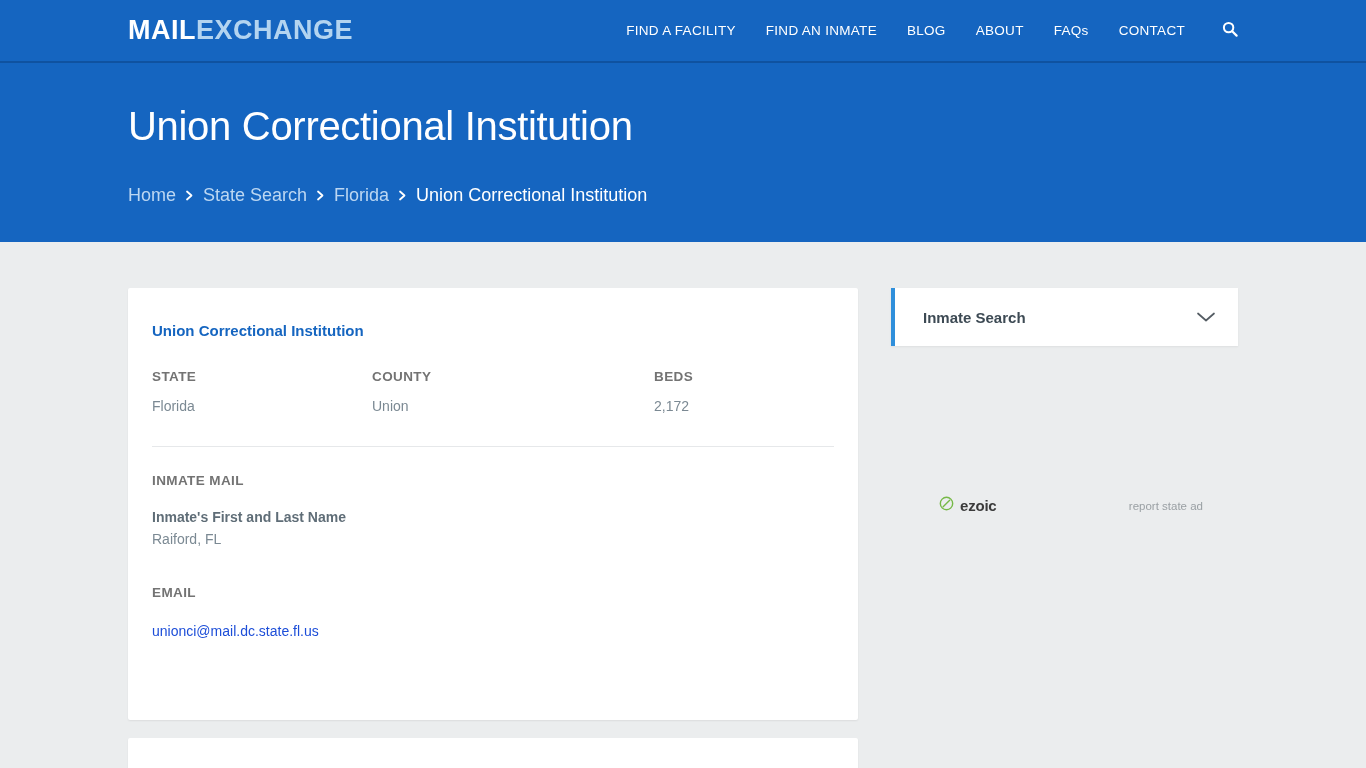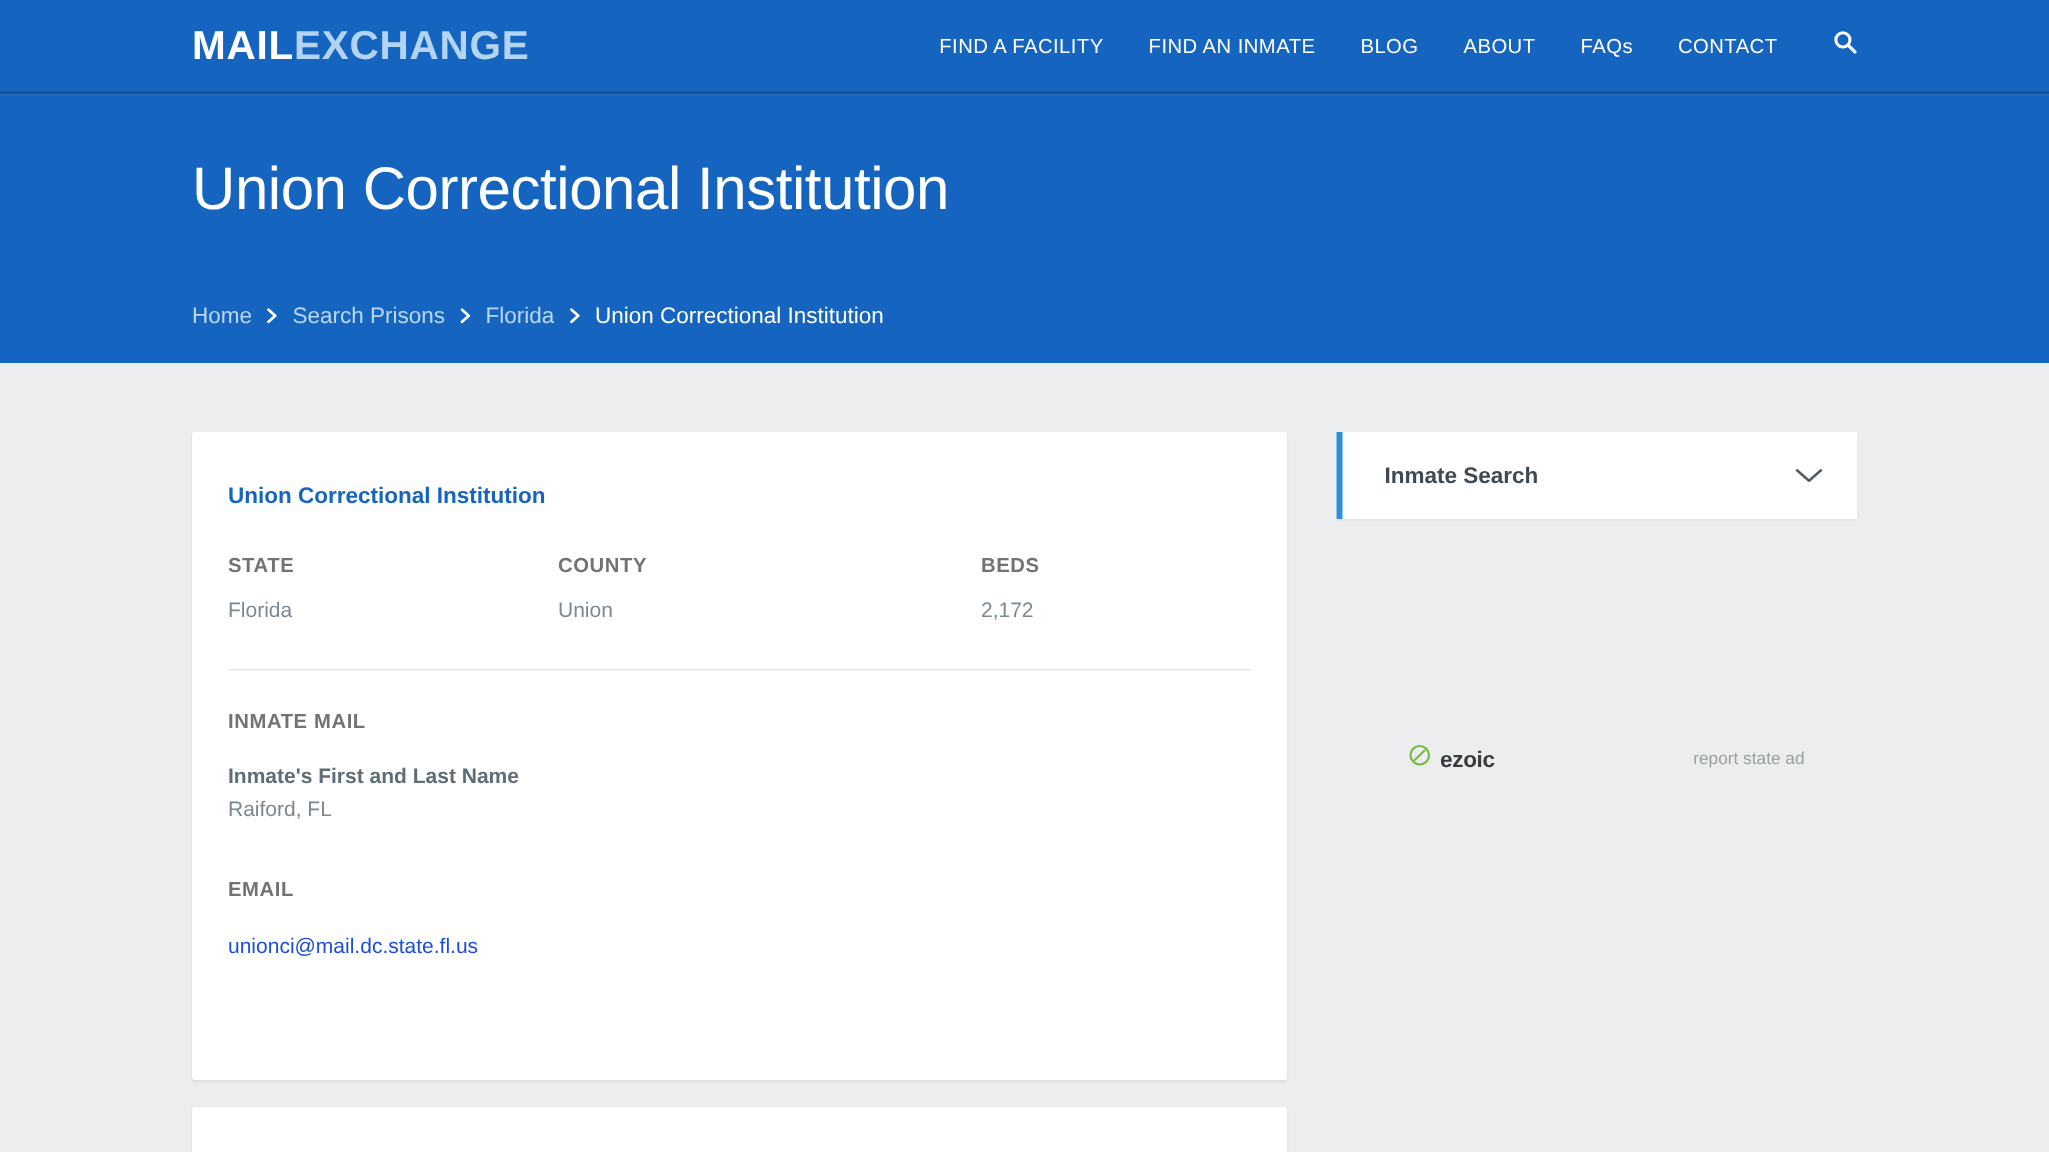--- a/index.html
+++ b/index.html
@@ -66,24 +66,24 @@
   }
   .hero-title {
     color: #ffffff;
     font-size: 40px;
     font-weight: normal;
     line-height: 1;
     padding-top: 43px;
     letter-spacing: -0.3px;
   }
   .breadcrumb {
-    margin-top: 56px;
-    display: flex;
-    align-items: center;
-    font-size: 15px;
+    margin-top: 39px;
+    display: flex;
+    align-items: center;
+    font-size: 18px;
     gap: 0;
   }
   .crumb {
     color: #bcd7f2;
     text-decoration: none;
     cursor: pointer;
   }
   .crumb-current {
     color: #ffffff;
   }
@@ -262,21 +262,21 @@
 <div class="hero">
   <h1 class="hero-title">Union Correctional Institution</h1>
 
   <div class="breadcrumb">
     <a class="crumb">Home</a>
     <span class="crumb-sep">
       <svg width="9" height="11" viewBox="0 0 9 11" fill="none">
           <path d="M2 1.5L6.5 5.5L2 9.5" stroke="#ffffff" stroke-width="1.8" stroke-linecap="round" stroke-linejoin="round"></path>
         </svg>
     </span>
-    <a class="crumb">Search Prisons</a>
+    <a class="crumb">State Search</a>
     <span class="crumb-sep">
       <svg width="9" height="11" viewBox="0 0 9 11" fill="none">
           <path d="M2 1.5L6.5 5.5L2 9.5" stroke="#ffffff" stroke-width="1.8" stroke-linecap="round" stroke-linejoin="round"></path>
         </svg>
     </span>
     <a class="crumb">Florida</a>
     <span class="crumb-sep">
       <svg width="9" height="11" viewBox="0 0 9 11" fill="none">
           <path d="M2 1.5L6.5 5.5L2 9.5" stroke="#ffffff" stroke-width="1.8" stroke-linecap="round" stroke-linejoin="round"></path>
         </svg>

